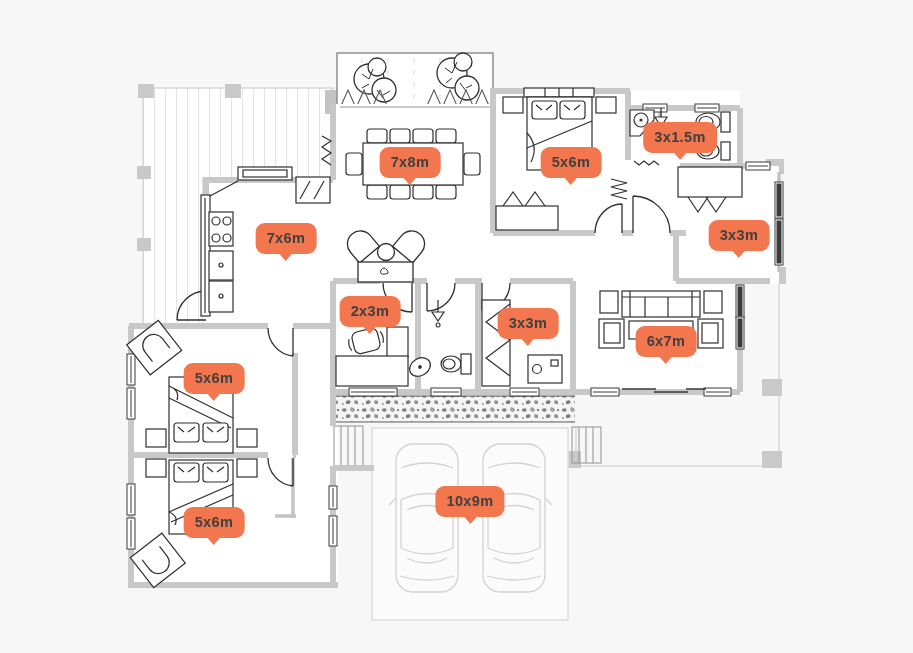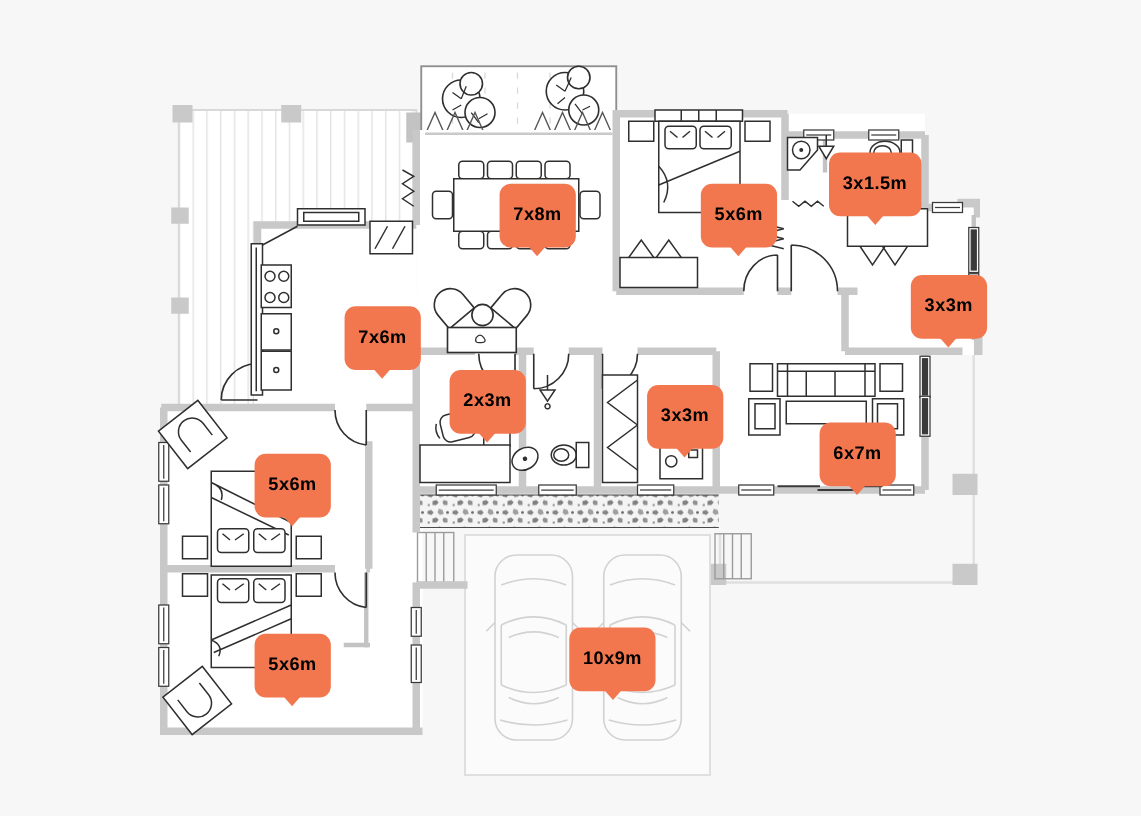--- a/index.html
+++ b/index.html
@@ -2,24 +2,24 @@
 <html style="--accent: #f2764e;"><head>
 <meta charset="utf-8">
 <style>
   html,body{margin:0;padding:0;background:#f7f7f7;}
   :root{--accent:#f2764e;}
   .stage{position:relative;width:913px;height:653px;background:#f7f7f7;overflow:hidden;
          font-family:"Liberation Sans",sans-serif;}
   .plan-svg{position:absolute;left:0;top:0;}
   .badge{
     position:absolute;transform:translate(-50%,0);
-    background:var(--accent);color:#000000;
+    background:var(--accent);color:#404040;
     font:600 14.5px/1 "Liberation Sans",sans-serif;
-    letter-spacing:.4px;padding:18px 11px;border-radius:9px;
-    white-space:nowrap;z-index:5;margin-left:20px;
+    letter-spacing:.4px;padding:8px 11px;border-radius:9px;
+    white-space:nowrap;z-index:5;
   }
   .badge::after{
     content:"";position:absolute;left:50%;bottom:-7px;transform:translateX(-50%);
     border:7px solid transparent;border-top:8px solid var(--accent);border-bottom:0;
   }
 </style>
 </head>
 <body>
 
 <div class="stage">
@@ -348,21 +348,21 @@
       <rect x="-21" y="-19" width="40" height="38"></rect>
       <path d="M-11,10 L-11,-2 A11,11 0 1 1 11,-2 L11,10" fill="none"></path>
     </g>
   </g>
 </svg>
 
   <div class="badge" style="left:410px;top:147px">7x8m</div>
   <div class="badge" style="left:571px;top:147px">5x6m</div>
   <div class="badge" style="left:680px;top:122px">3x1.5m</div>
   <div class="badge" style="left:739px;top:220px">3x3m</div>
-  <div class="badge" style="left:286px;top:245px">7x6m</div>
+  <div class="badge" style="left:286px;top:223px">7x6m</div>
   <div class="badge" style="left:370px;top:296px">2x3m</div>
   <div class="badge" style="left:528px;top:308px">3x3m</div>
-  <div class="badge" style="left:666px;top:338px">6x7m</div>
+  <div class="badge" style="left:666px;top:326px">6x7m</div>
   <div class="badge" style="left:214px;top:363px">5x6m</div>
   <div class="badge" style="left:214px;top:507px">5x6m</div>
-  <div class="badge" style="left:470px;top:502px">10x9m</div>
+  <div class="badge" style="left:470px;top:486px">10x9m</div>
 
 </div>
 
 </body></html>

